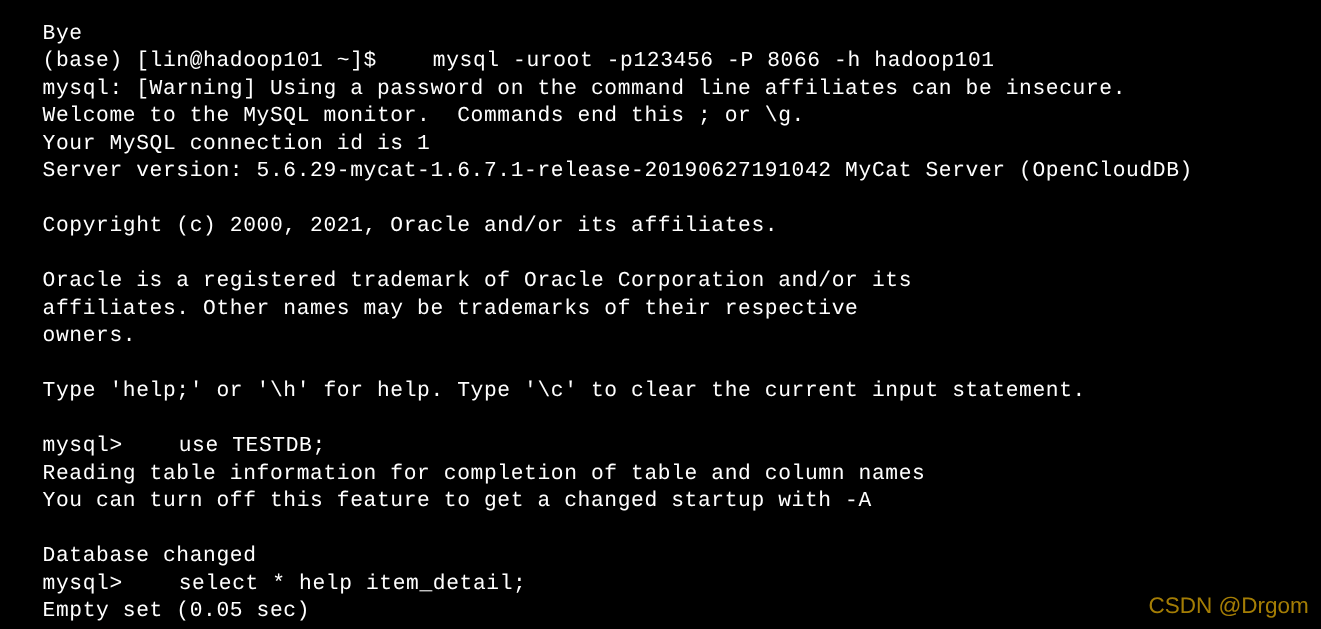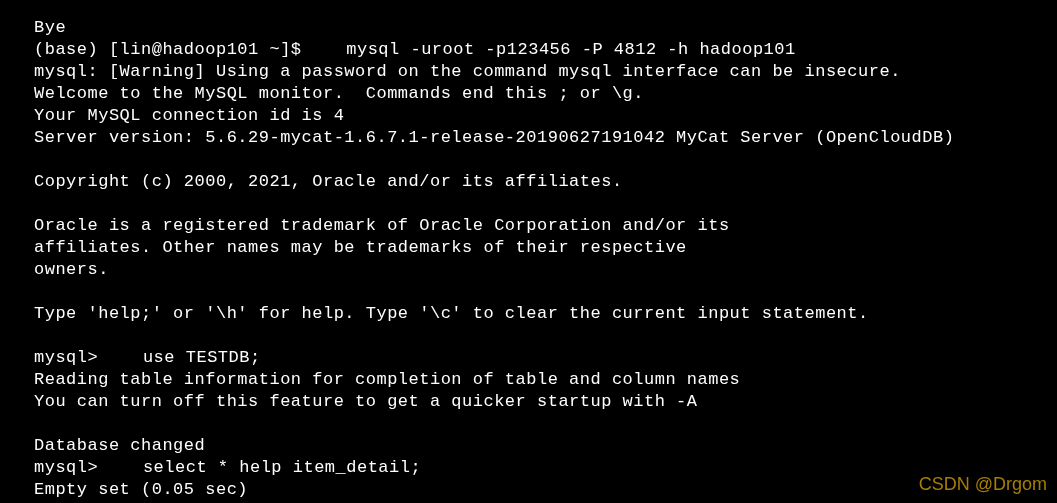--- a/index.html
+++ b/index.html
@@ -32,37 +32,37 @@
       font-family: Arial, sans-serif;
       font-size: 18px;
       opacity: 0.7;
       letter-spacing: 0;
     }
   </style>
 </head>
 <body>
 
 <div class="terminal"><span>Bye</span>
-<span>(base) [lin@hadoop101 ~]$ </span><span>mysql -uroot -p123456 -P 4812 -h hadoop101</span>
-<span>mysql: [Warning] Using a password on the command mysql interface can be insecure.</span>
+<span>(base) [lin@hadoop101 ~]$ </span><span>mysql -uroot -p123456 -P 8066 -h hadoop101</span>
+<span>mysql: [Warning] Using a password on the command line affiliates can be insecure.</span>
 <span>Welcome to the MySQL monitor.  Commands end this ; or \g.</span>
-<span>Your MySQL connection id is 4</span>
+<span>Your MySQL connection id is 1</span>
 <span>Server version: 5.6.29-mycat-1.6.7.1-release-20190627191042 MyCat Server (OpenCloudDB)</span>
 
 <span>Copyright (c) 2000, 2021, Oracle and/or its affiliates.</span>
 
 <span>Oracle is a registered trademark of Oracle Corporation and/or its</span>
 <span>affiliates. Other names may be trademarks of their respective</span>
 <span>owners.</span>
 
 <span>Type 'help;' or '\h' for help. Type '\c' to clear the current input statement.</span>
 
 <span>mysql&gt; </span><span>use TESTDB;</span>
 <span>Reading table information for completion of table and column names</span>
-<span>You can turn off this feature to get a quicker startup with -A</span>
+<span>You can turn off this feature to get a changed startup with -A</span>
 
 <span>Database changed</span>
 <span>mysql&gt; </span><span>select * help item_detail;</span>
 <span>Empty set (0.05 sec)</span>
 
 </div>
 
 <div class="watermark">CSDN @Drgom</div>
 
 </body></html>

